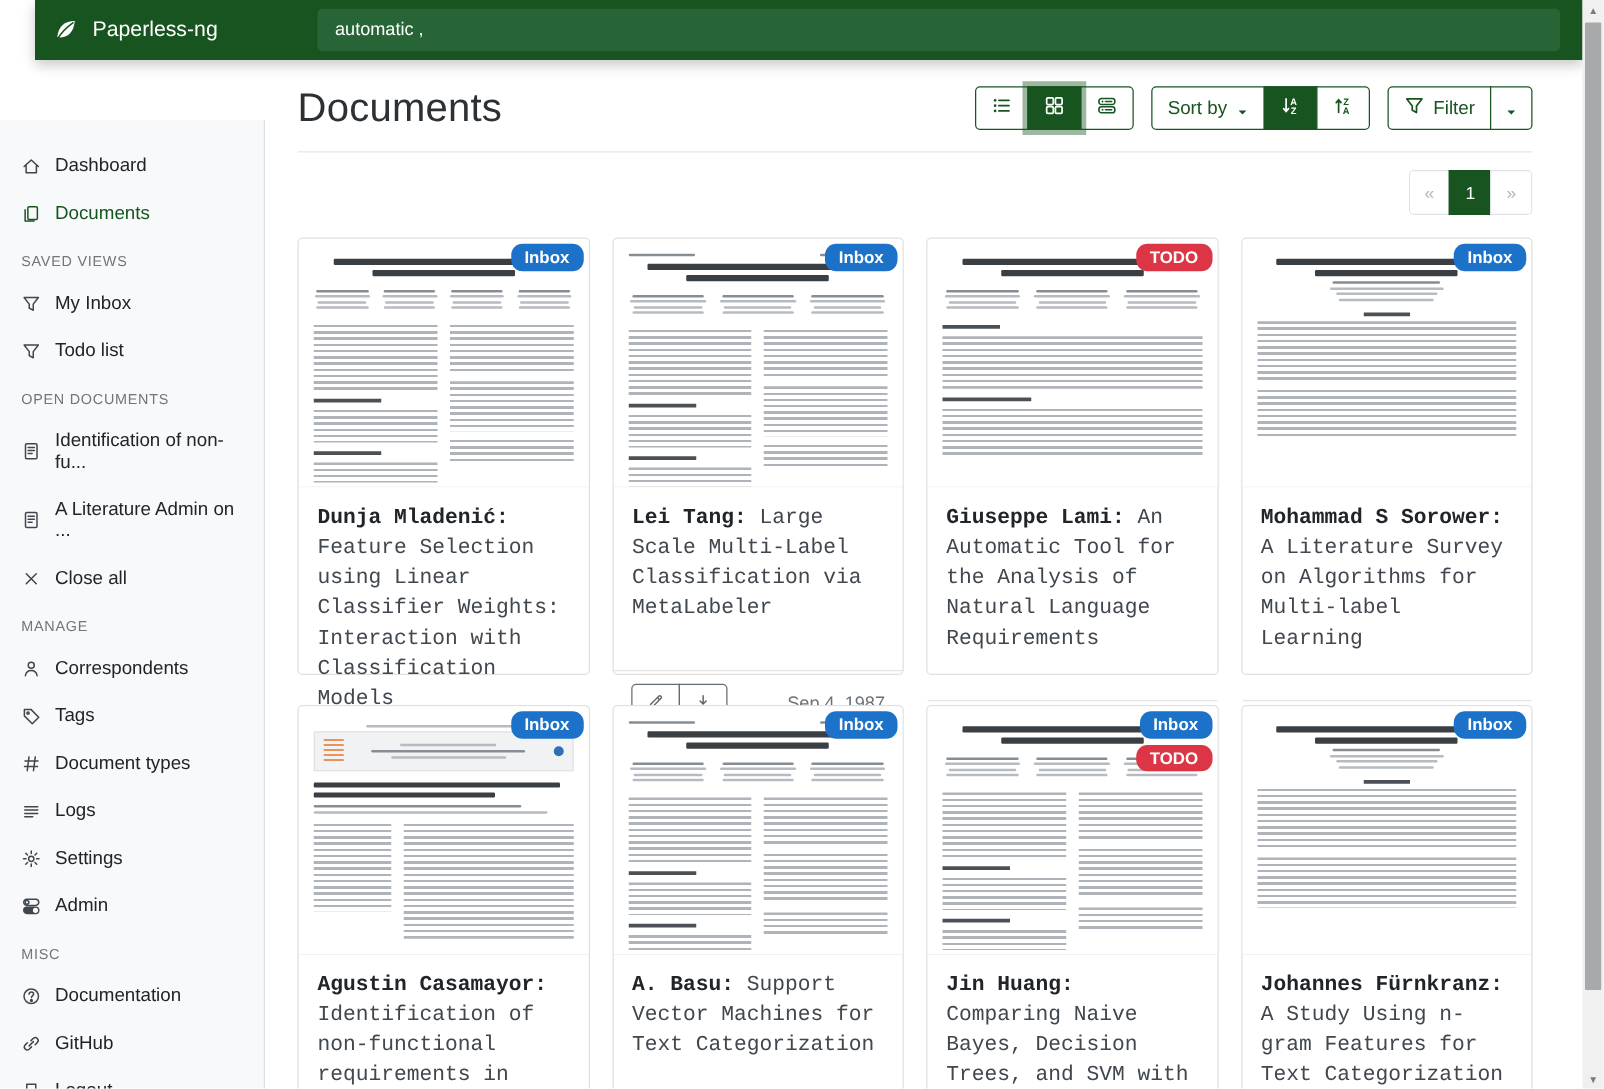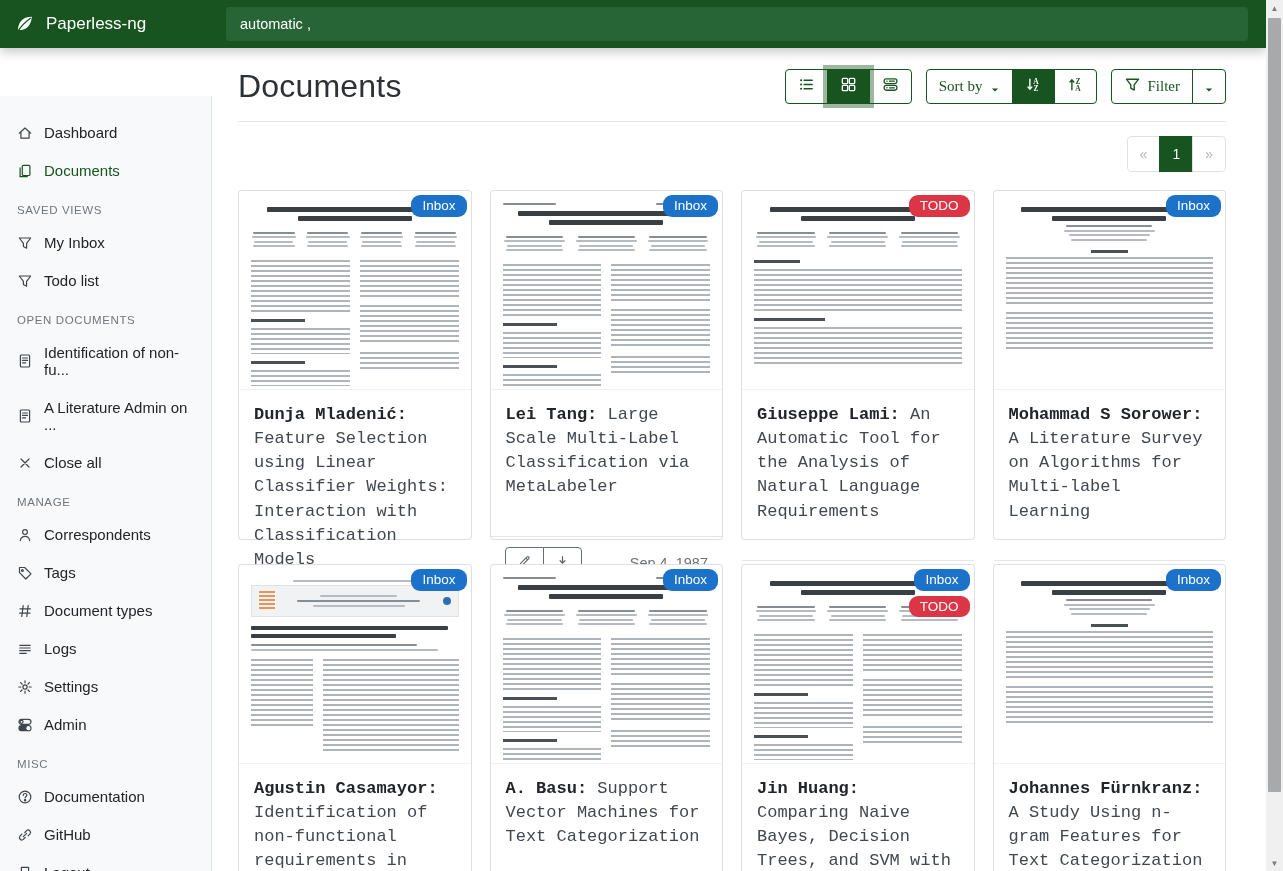--- a/index.html
+++ b/index.html
@@ -8,20 +8,21 @@
     font-family: "Liberation Sans", "DejaVu Sans", sans-serif;
     background: #fff; color: #212529; position: relative;
   }
   .page { position: absolute; left: 0; top: 0; width: 1266px; height: 871px; }
 
   
   .navbar {
     height: 48px; background: #17541f; display: flex; align-items: center;
     position: relative; z-index: 5;
     box-shadow: 0 4px 10px rgba(0,0,0,.22);
+    margin-left: 28px;
   }
   .brand {
     width: 212px; flex: 0 0 212px; display: flex; align-items: center;
     gap: 10px; padding-left: 14px; color: #fff;
   }
   .brand-title { font-size: 17px; color: #fff; }
   .search-wrap { flex: 1; padding: 0 18px 0 14px; }
   .search-input {
     width: 100%; height: 34px; background: #286536; border: none; outline: none;
     border-radius: 4px; color: #fff; font-size: 14.5px; padding: 0 14px;
@@ -51,21 +52,21 @@
   main { flex: 1; padding: 20px 40px 0 26px; background: #fff; overflow: hidden; }
   .page-header { display: flex; align-items: center; justify-content: space-between; }
   h1.page-title { font-size: 32px; font-weight: 400; color: #2c3136; letter-spacing: .2px; }
 
   
   .toolbar { display: flex; gap: 14px; align-items: center; }
   .btn-group { display: inline-flex; }
   .btn {
     height: 35px; min-width: 40px; background: #fff; border: 1px solid #17541f;
     color: #17541f; display: inline-flex; align-items: center; justify-content: center;
-    gap: 7px; font-size: 15px; padding: 0 12px; cursor: pointer; font-family: Liberation Serif, serif;
+    gap: 7px; font-size: 15px; padding: 0 12px; cursor: pointer; font-family: Liberation Sans, sans-serif;
     position: relative;
   }
   .btn-group .btn + .btn { margin-left: -1px; }
   .btn-group .btn:first-child { border-radius: 4px 0 0 4px; }
   .btn-group .btn:last-child { border-radius: 0 4px 4px 0; }
   .btn.selected { background: #17541f; color: #fff; }
   .btn.focus-ring { box-shadow: 0 0 0 4px rgba(23,84,31,.42); z-index: 2; }
   .btn svg { width: 17px; height: 17px; }
   .caret-btn { padding: 0 10px; min-width: 34px; }
 
@@ -88,21 +89,21 @@
   .card-grid { display: grid; grid-template-columns: repeat(4, 1fr); gap: 24px 18px; }
   .doc-card {
     border: 1px solid rgba(0,0,0,.125); border-radius: 4px; position: relative;
     background: #fff; height: 350px; display: flex; flex-direction: column;
   }
   .badge-col {
     position: absolute; top: 4px; right: 4px; display: flex; flex-direction: column;
     gap: 5px; align-items: flex-end; z-index: 3;
   }
   .tag-badge {
-    color: #fff; font-weight: 400; font-size: 13.5px; padding: 4px 11px;
+    color: #fff; font-weight: 700; font-size: 13.5px; padding: 4px 11px;
     border-radius: 9px; cursor: pointer; line-height: 1;
   }
   .card-thumb {
     height: 199px; border-radius: 4px 4px 0 0; overflow: hidden; background: #fdfdfd;
     cursor: pointer; flex: 0 0 199px; border-bottom: 1px solid #f0f1f2;
   }
   .card-body { padding: 13px 15px; font-size: 17px; line-height: 1.42; color: #40474e; flex: 1; cursor: pointer; font-family: Liberation Mono, monospace; }
   .card-body b { color: #212529; }
   .card-footer {
     border-top: 1px solid rgba(0,0,0,.1); padding: 10px 14px; display: flex;

